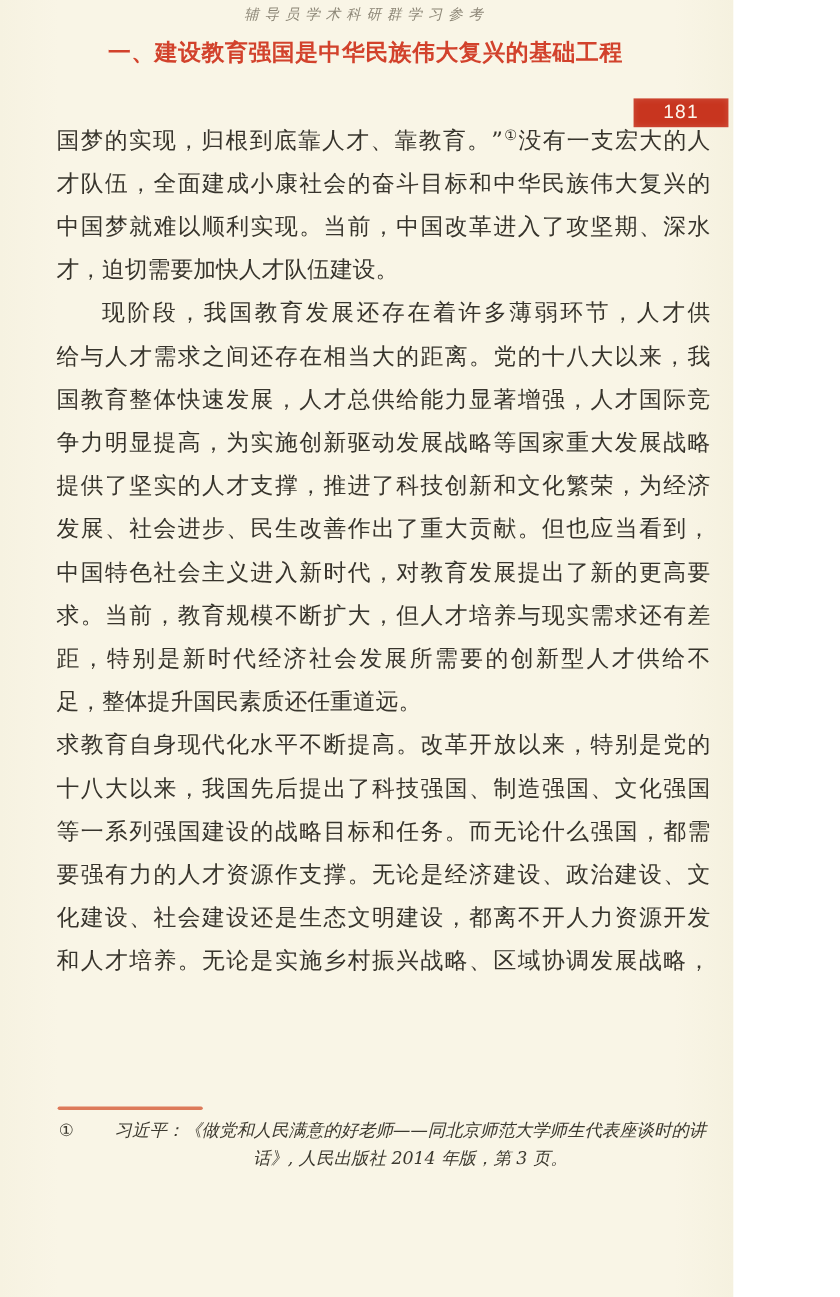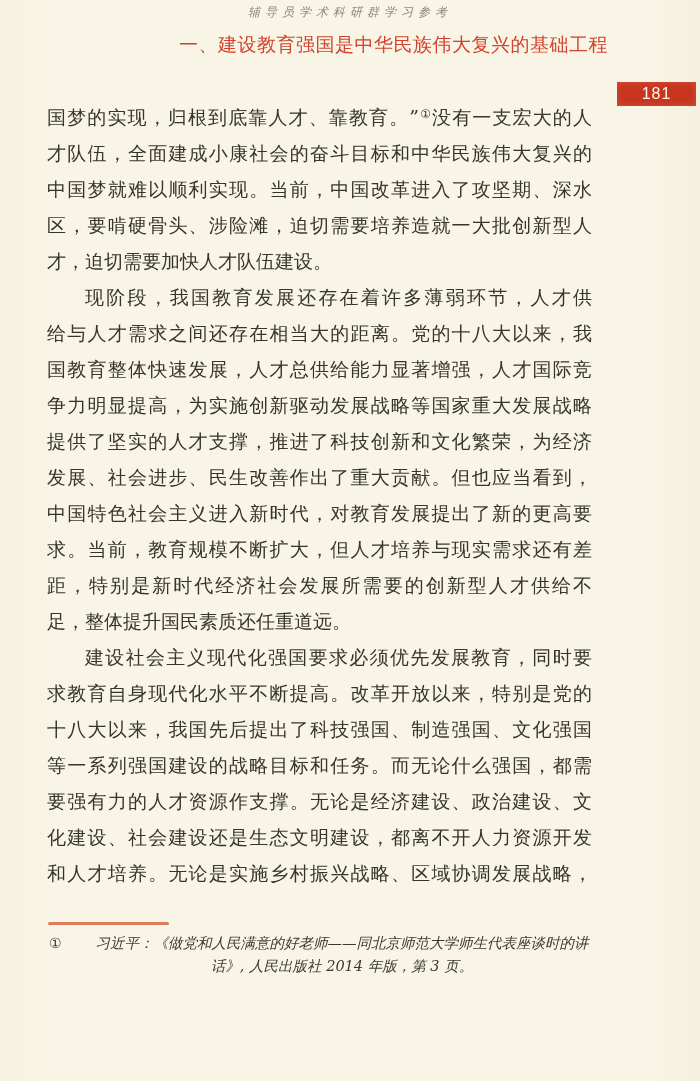--- a/index.html
+++ b/index.html
@@ -1,35 +1,35 @@
 <!DOCTYPE html>
 <html><head>
 <meta charset="utf-8">
 <style>
   html,body{margin:0;padding:0;}
   .page{
     position:relative;
-    width:700px;height:1081px;
+    width:611px;height:1081px;
     background:#f8f4e4;
     background-image:linear-gradient(90deg, #f6f2e1 0%, #f9f5e6 8%, #f9f5e6 92%, #f5f1df 100%);
     overflow:hidden;
     font-family:"DejaVu Serif", serif;
   }
   .watermark{
     position:absolute;top:4px;left:0;width:100%;
     text-align:center;
     font-size:12px;letter-spacing:5px;
     color:#8d8777;
     font-style:italic;
     font-family:"DejaVu Serif", serif;
   }
   .header-title{
     position:absolute;top:33px;right:92px;
     font-family:"Liberation Sans", sans-serif;
-    font-weight:normal;
+    font-weight:bold;
     font-size:19px;line-height:24px;
     letter-spacing:0.5px;
     color:#d2422c;
     white-space:nowrap;
   }
   .page-badge{
     position:absolute;top:34px;right:4px;
     width:79px;height:24px;
     background:#c8351f;
     box-shadow:inset 0 0 6px rgba(255,255,255,0.15);
@@ -83,33 +83,31 @@
   <div class="watermark">辅导员学术科研群学习参考</div>
 
   <div class="header-title">一、建设教育强国是中华民族伟大复兴的基础工程</div>
 
   <div class="page-badge">181</div>
 
   <div class="body-text">
       <div class="line j"><span>国梦的实现，归根到底靠人才、靠教育。”</span><span class="sup">①</span><span>没有一支宏大的人</span></div>
       <div class="line j">才队伍，全面建成小康社会的奋斗目标和中华民族伟大复兴的</div>
       <div class="line j">中国梦就难以顺利实现。当前，中国改革进入了攻坚期、深水</div>
-      <div class="line j">区，要啃硬骨头、涉险滩，迫切需要培养造就一大批创新型人</div>
       <div class="line">才，迫切需要加快人才队伍建设。</div>
       <div class="line j ind">现阶段，我国教育发展还存在着许多薄弱环节，人才供</div>
       <div class="line j">给与人才需求之间还存在相当大的距离。党的十八大以来，我</div>
       <div class="line j">国教育整体快速发展，人才总供给能力显著增强，人才国际竞</div>
       <div class="line j">争力明显提高，为实施创新驱动发展战略等国家重大发展战略</div>
       <div class="line j">提供了坚实的人才支撑，推进了科技创新和文化繁荣，为经济</div>
       <div class="line j">发展、社会进步、民生改善作出了重大贡献。但也应当看到，</div>
       <div class="line j">中国特色社会主义进入新时代，对教育发展提出了新的更高要</div>
       <div class="line j">求。当前，教育规模不断扩大，但人才培养与现实需求还有差</div>
       <div class="line j">距，特别是新时代经济社会发展所需要的创新型人才供给不</div>
       <div class="line">足，整体提升国民素质还任重道远。</div>
-      <div class="line j ind">建设社会主义现代化强国要求必须优先发展教育，同时要</div>
       <div class="line j">求教育自身现代化水平不断提高。改革开放以来，特别是党的</div>
       <div class="line j">十八大以来，我国先后提出了科技强国、制造强国、文化强国</div>
       <div class="line j">等一系列强国建设的战略目标和任务。而无论什么强国，都需</div>
       <div class="line j">要强有力的人才资源作支撑。无论是经济建设、政治建设、文</div>
       <div class="line j">化建设、社会建设还是生态文明建设，都离不开人力资源开发</div>
       <div class="line j">和人才培养。无论是实施乡村振兴战略、区域协调发展战略，</div>
     </div>
 
   <div class="footnote-rule"></div>
 

